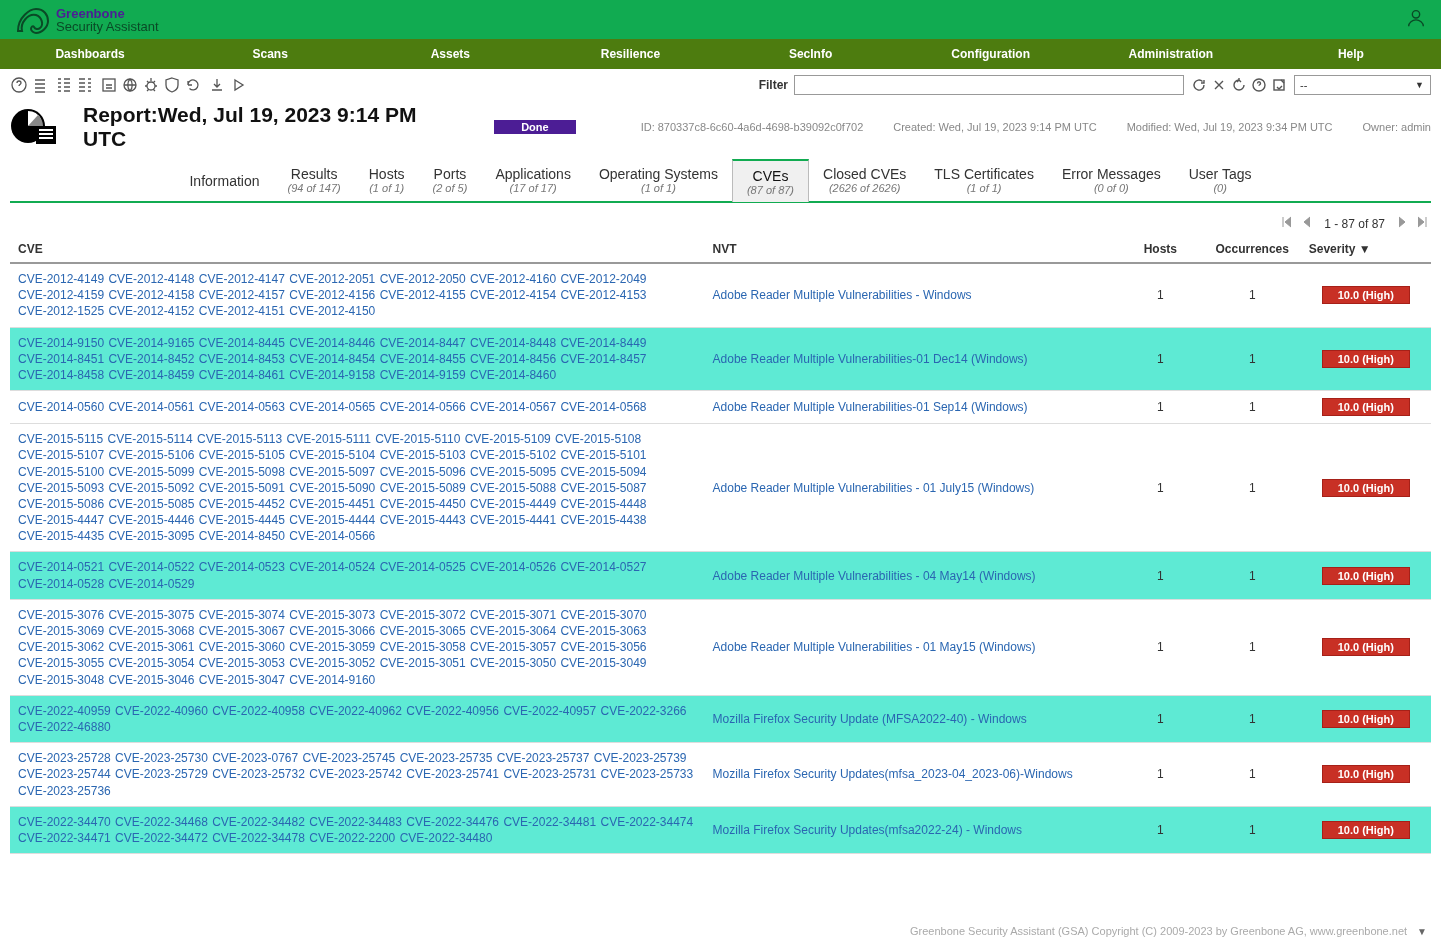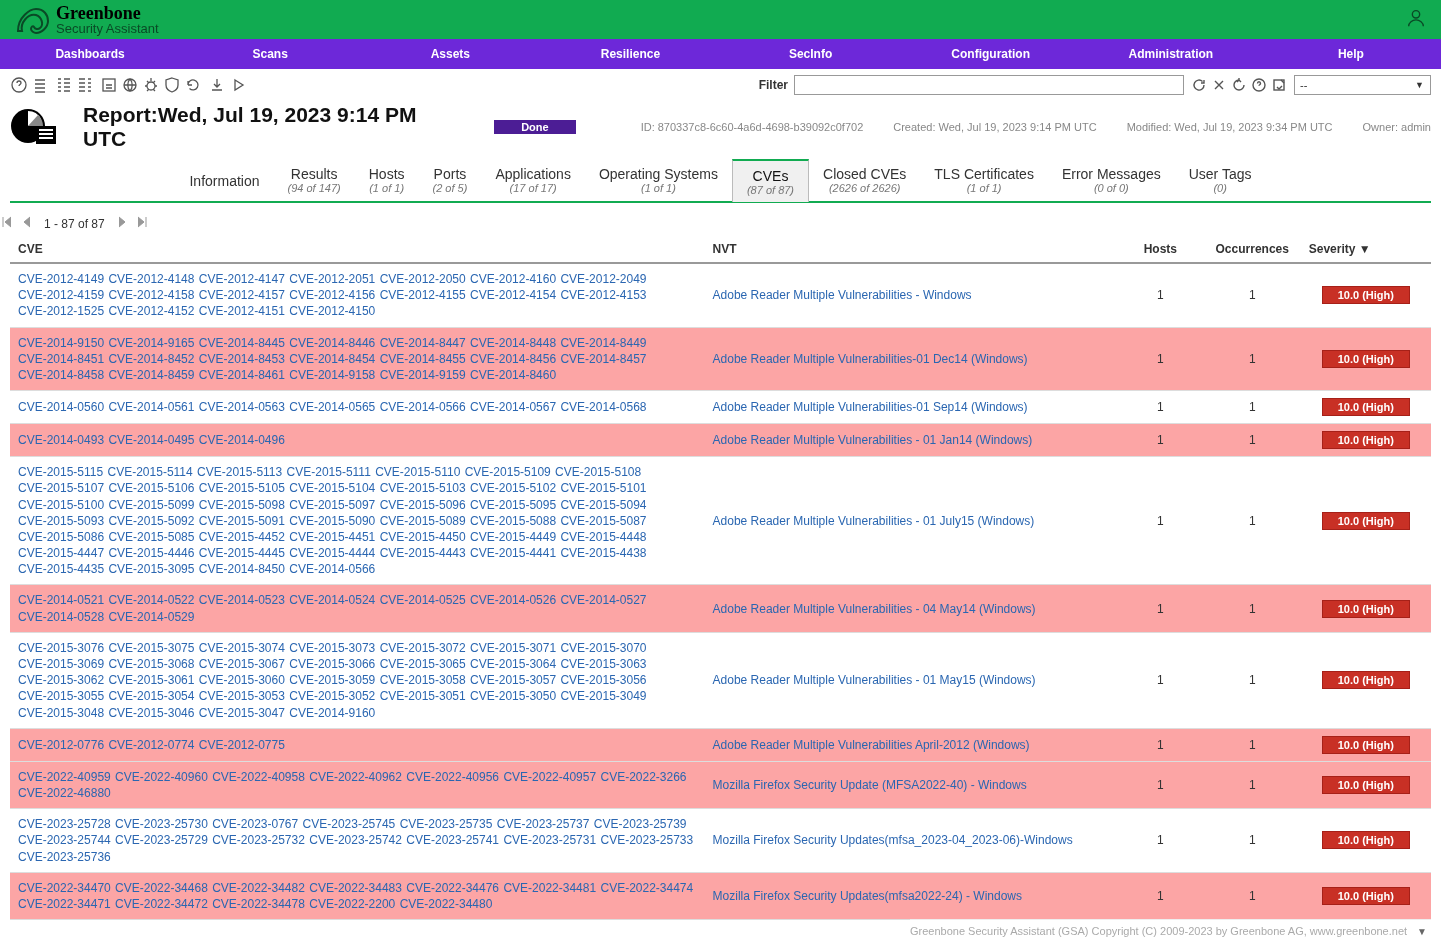--- a/index.html
+++ b/index.html
@@ -4,27 +4,27 @@
 <style>
   * { margin:0; padding:0; box-sizing:border-box; }
   body { font-family:Verdana,Geneva,sans-serif; font-size:12px; color:#333; background:#fff; width:1441px; }
   a { color:#2a66b1; text-decoration:none; }
 
   
   .green-header { background:#11ab51; display:flex; align-items:center; padding:4px 14px; height:39px; }
   .logo-wrap { display:flex; align-items:center; gap:6px; }
   .logo-wrap .g-logo { width:36px; height:30px; }
   .logo-text { line-height:1; }
-  .logo-text .t1 { font-size:18px; font-weight:bold; color:#000000;font-family:Liberation Serif, serif; }
+  .logo-text .t1 { font-size:13px; font-weight:bold; color:#4c1d95; }
   .logo-text .t2 { font-size:13px; color:#0a4a26; }
   .user-icon { margin-left:auto; }
   .user-icon svg{width:22px;height:22px;fill:none;stroke:#0a4a26;stroke-width:1.5;}
 
   
-  .dark-nav { background:#6d28d9; display:flex; height:30px; }
+  .dark-nav { background:#4d7c0f; display:flex; height:30px; }
   .dark-nav .nav-item { flex:1; color:#fff; font-size:12px; font-weight:bold; display:flex; align-items:center; justify-content:center; cursor:pointer; }
 
   
   .tool-row { display:flex; align-items:center; padding:6px 10px 4px 10px; gap:6px; }
   .tool-row .group { display:flex; gap:3px; }
   .tool-row .icon-btn { width:18px; height:18px; display:flex; align-items:center; justify-content:center; cursor:pointer; }
   .tool-row .icon-btn svg{width:16px;height:16px;stroke:#555;fill:none;stroke-width:1.3;}
   .tool-row .filter-area { margin-left:auto; display:flex; align-items:center; gap:6px;justify-content:space-between; }
   .filter-area .lbl { font-weight:bold; color:#333; }
   .filter-input { border:1px solid #999; height:20px; width:390px; font-size:11px; padding:0 3px; }
@@ -45,31 +45,31 @@
   
   .tabs-wrap { margin:6px 10px 0 10px; border-bottom:2px solid #11ab51; display:flex;justify-content:center; }
   .tab { padding:7px 14px 5px 14px; text-align:center; cursor:pointer; position:relative; }
   .tab .tl { font-size:14px; color:#333; }
   .tab .ts { font-size:11px; color:#777; font-style:italic; }
   .tab.single .tl { padding:7px 0; }
   .tab.active { background:#f0f0f0; border:1px solid #bbb; border-bottom:none; border-top:2px solid #11ab51; margin-bottom:-1px; }
   .tab.active .tl{ color:#111; }
 
   
-  .pager { display:flex; align-items:center; gap:6px; margin:12px 12px 4px 0; color:#333; font-size:12px; }
+  .pager { display:flex; justify-content:flex-end; align-items:center; gap:6px; margin:12px 12px 4px 0; color:#333; font-size:12px; }
   .pager svg{width:14px;height:14px;stroke:#999;fill:#999;}
   .pager .pg-txt{margin:0 4px;}
 
   
   table.data { width:calc(100% - 20px); margin:0 10px; border-collapse:collapse; }
   table.data thead th { text-align:left; font-weight:bold; border-bottom:2px solid #999; padding:6px 8px; font-size:12px; background:#fff; }
   table.data thead th.num { text-align:center; }
   table.data thead th:last-child{text-align:left;}
   table.data tbody tr { border-bottom:1px solid #ddd; }
-  table.data tbody tr.alt { background:#fca5a5; }
+  table.data tbody tr.alt { background:#5eead4; }
   table.data td { padding:7px 8px; vertical-align:middle; font-size:12px; }
   td.cves { width:640px; line-height:1.35; }
   td.cves a { margin-right:1px; white-space:nowrap; }
   td.nvt { width:380px; }
   td.nvt a { color:#2a66b1; }
   td.num { text-align:center; width:80px; }
   td.sev { text-align:center; width:120px; }
   .sev-badge { display:inline-block; background:#c83025; color:#fff; font-size:11px; font-weight:bold; padding:2px 0; width:88px; border:1px solid #a62018; text-align:center; }
 
   .footer-txt { text-align:right; font-size:11px; color:#aaa; padding:6px 14px 10px 0; position:fixed; bottom:0; right:0; background:rgba(255,255,255,0.5);}
@@ -325,27 +325,20 @@
         <td class="num">1</td>
         <td class="sev"><span class="sev-badge">10.0 (High)</span></td>
       </tr>
       <tr>
         <td class="cves"><a href="#">CVE-2014-0560</a> <a href="#">CVE-2014-0561</a> <a href="#">CVE-2014-0563</a> <a href="#">CVE-2014-0565</a> <a href="#">CVE-2014-0566</a> <a href="#">CVE-2014-0567</a> <a href="#">CVE-2014-0568</a> </td>
         <td class="nvt"><a href="#">Adobe Reader Multiple Vulnerabilities-01 Sep14 (Windows)</a></td>
         <td class="num">1</td>
         <td class="num">1</td>
         <td class="sev"><span class="sev-badge">10.0 (High)</span></td>
       </tr>
-      <tr class="alt">
-        <td class="cves"><a href="#">CVE-2014-0493</a> <a href="#">CVE-2014-0495</a> <a href="#">CVE-2014-0496</a> </td>
-        <td class="nvt"><a href="#">Adobe Reader Multiple Vulnerabilities - 01 Jan14 (Windows)</a></td>
-        <td class="num">1</td>
-        <td class="num">1</td>
-        <td class="sev"><span class="sev-badge">10.0 (High)</span></td>
-      </tr>
       <tr>
         <td class="cves"><a href="#">CVE-2015-5115</a> <a href="#">CVE-2015-5114</a> <a href="#">CVE-2015-5113</a> <a href="#">CVE-2015-5111</a> <a href="#">CVE-2015-5110</a> <a href="#">CVE-2015-5109</a> <a href="#">CVE-2015-5108</a> <a href="#">CVE-2015-5107</a> <a href="#">CVE-2015-5106</a> <a href="#">CVE-2015-5105</a> <a href="#">CVE-2015-5104</a> <a href="#">CVE-2015-5103</a> <a href="#">CVE-2015-5102</a> <a href="#">CVE-2015-5101</a> <a href="#">CVE-2015-5100</a> <a href="#">CVE-2015-5099</a> <a href="#">CVE-2015-5098</a> <a href="#">CVE-2015-5097</a> <a href="#">CVE-2015-5096</a> <a href="#">CVE-2015-5095</a> <a href="#">CVE-2015-5094</a> <a href="#">CVE-2015-5093</a> <a href="#">CVE-2015-5092</a> <a href="#">CVE-2015-5091</a> <a href="#">CVE-2015-5090</a> <a href="#">CVE-2015-5089</a> <a href="#">CVE-2015-5088</a> <a href="#">CVE-2015-5087</a> <a href="#">CVE-2015-5086</a> <a href="#">CVE-2015-5085</a> <a href="#">CVE-2015-4452</a> <a href="#">CVE-2015-4451</a> <a href="#">CVE-2015-4450</a> <a href="#">CVE-2015-4449</a> <a href="#">CVE-2015-4448</a> <a href="#">CVE-2015-4447</a> <a href="#">CVE-2015-4446</a> <a href="#">CVE-2015-4445</a> <a href="#">CVE-2015-4444</a> <a href="#">CVE-2015-4443</a> <a href="#">CVE-2015-4441</a> <a href="#">CVE-2015-4438</a> <a href="#">CVE-2015-4435</a> <a href="#">CVE-2015-3095</a> <a href="#">CVE-2014-8450</a> <a href="#">CVE-2014-0566</a> </td>
         <td class="nvt"><a href="#">Adobe Reader Multiple Vulnerabilities - 01 July15 (Windows)</a></td>
         <td class="num">1</td>
         <td class="num">1</td>
         <td class="sev"><span class="sev-badge">10.0 (High)</span></td>
       </tr>
       <tr class="alt">
         <td class="cves"><a href="#">CVE-2014-0521</a> <a href="#">CVE-2014-0522</a> <a href="#">CVE-2014-0523</a> <a href="#">CVE-2014-0524</a> <a href="#">CVE-2014-0525</a> <a href="#">CVE-2014-0526</a> <a href="#">CVE-2014-0527</a> <a href="#">CVE-2014-0528</a> <a href="#">CVE-2014-0529</a> </td>
         <td class="nvt"><a href="#">Adobe Reader Multiple Vulnerabilities - 04 May14 (Windows)</a></td>
@@ -354,27 +347,20 @@
         <td class="sev"><span class="sev-badge">10.0 (High)</span></td>
       </tr>
       <tr>
         <td class="cves"><a href="#">CVE-2015-3076</a> <a href="#">CVE-2015-3075</a> <a href="#">CVE-2015-3074</a> <a href="#">CVE-2015-3073</a> <a href="#">CVE-2015-3072</a> <a href="#">CVE-2015-3071</a> <a href="#">CVE-2015-3070</a> <a href="#">CVE-2015-3069</a> <a href="#">CVE-2015-3068</a> <a href="#">CVE-2015-3067</a> <a href="#">CVE-2015-3066</a> <a href="#">CVE-2015-3065</a> <a href="#">CVE-2015-3064</a> <a href="#">CVE-2015-3063</a> <a href="#">CVE-2015-3062</a> <a href="#">CVE-2015-3061</a> <a href="#">CVE-2015-3060</a> <a href="#">CVE-2015-3059</a> <a href="#">CVE-2015-3058</a> <a href="#">CVE-2015-3057</a> <a href="#">CVE-2015-3056</a> <a href="#">CVE-2015-3055</a> <a href="#">CVE-2015-3054</a> <a href="#">CVE-2015-3053</a> <a href="#">CVE-2015-3052</a> <a href="#">CVE-2015-3051</a> <a href="#">CVE-2015-3050</a> <a href="#">CVE-2015-3049</a> <a href="#">CVE-2015-3048</a> <a href="#">CVE-2015-3046</a> <a href="#">CVE-2015-3047</a> <a href="#">CVE-2014-9160</a> </td>
         <td class="nvt"><a href="#">Adobe Reader Multiple Vulnerabilities - 01 May15 (Windows)</a></td>
         <td class="num">1</td>
         <td class="num">1</td>
         <td class="sev"><span class="sev-badge">10.0 (High)</span></td>
       </tr>
       <tr class="alt">
-        <td class="cves"><a href="#">CVE-2012-0776</a> <a href="#">CVE-2012-0774</a> <a href="#">CVE-2012-0775</a> </td>
-        <td class="nvt"><a href="#">Adobe Reader Multiple Vulnerabilities April-2012 (Windows)</a></td>
-        <td class="num">1</td>
-        <td class="num">1</td>
-        <td class="sev"><span class="sev-badge">10.0 (High)</span></td>
-      </tr>
-      <tr class="alt">
         <td class="cves"><a href="#">CVE-2022-40959</a> <a href="#">CVE-2022-40960</a> <a href="#">CVE-2022-40958</a> <a href="#">CVE-2022-40962</a> <a href="#">CVE-2022-40956</a> <a href="#">CVE-2022-40957</a> <a href="#">CVE-2022-3266</a> <a href="#">CVE-2022-46880</a> </td>
         <td class="nvt"><a href="#">Mozilla Firefox Security Update (MFSA2022-40) - Windows</a></td>
         <td class="num">1</td>
         <td class="num">1</td>
         <td class="sev"><span class="sev-badge">10.0 (High)</span></td>
       </tr>
       <tr>
         <td class="cves"><a href="#">CVE-2023-25728</a> <a href="#">CVE-2023-25730</a> <a href="#">CVE-2023-0767</a> <a href="#">CVE-2023-25745</a> <a href="#">CVE-2023-25735</a> <a href="#">CVE-2023-25737</a> <a href="#">CVE-2023-25739</a> <a href="#">CVE-2023-25744</a> <a href="#">CVE-2023-25729</a> <a href="#">CVE-2023-25732</a> <a href="#">CVE-2023-25742</a> <a href="#">CVE-2023-25741</a> <a href="#">CVE-2023-25731</a> <a href="#">CVE-2023-25733</a> <a href="#">CVE-2023-25736</a> </td>
         <td class="nvt"><a href="#">Mozilla Firefox Security Updates(mfsa_2023-04_2023-06)-Windows</a></td>
         <td class="num">1</td>

